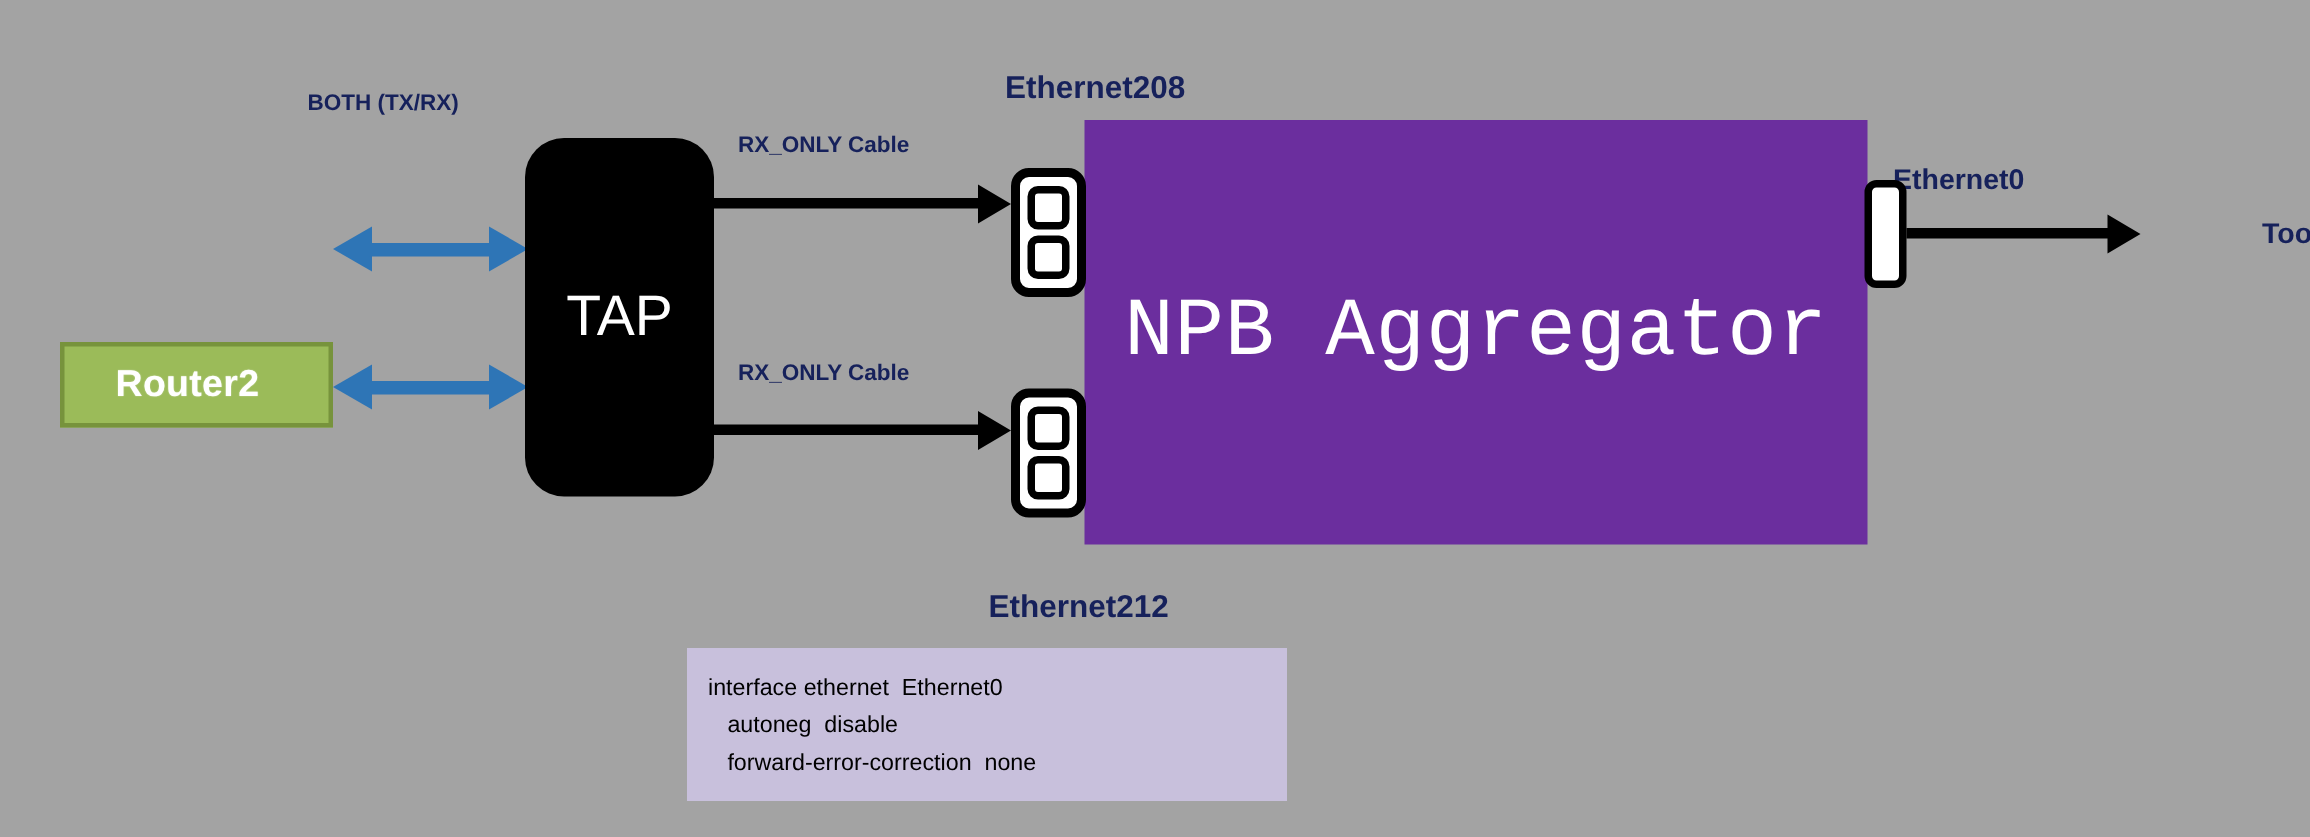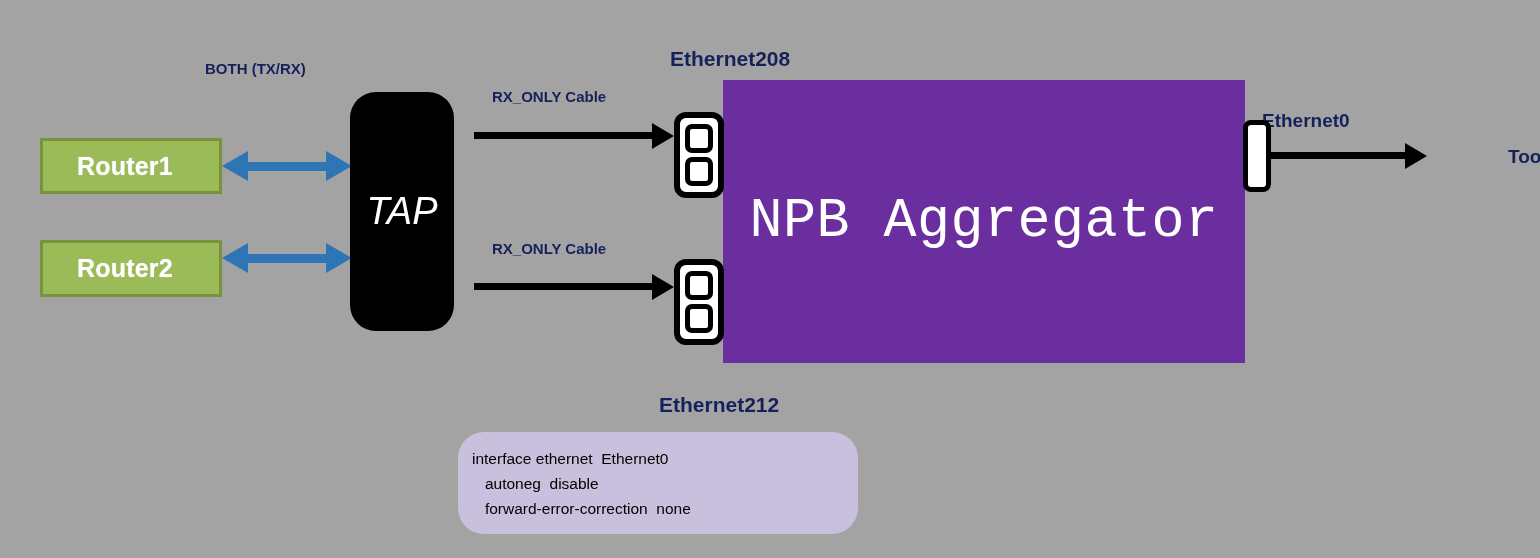--- a/index.html
+++ b/index.html
@@ -25,36 +25,35 @@
     display: flex;
     align-items: center;
     padding-left: 34px;
     color: #ffffff;
     font-weight: bold;
     font-size: 25px;
     letter-spacing: 0.2px;
     text-shadow: 0 0 1px rgba(255,255,255,0.6);
   }
   #router1 { left: 40px;  top: 138px; width: 182px; height: 56px; }
-  #router2 { left: 40px;  top: 228px; width: 182px; height: 57px; margin-top: 12px; }
+  #router2 { left: 40px;  top: 228px; width: 182px; height: 57px; }
 
   
   #tap {
     position: absolute;
     left: 350px; top: 92px;
-    width: 104px; height: 239px;
+    width: 126px; height: 239px;
     background: #000000;
     border-radius: 26px;
     display: flex;
     align-items: center;
     justify-content: center;
     color: #ffffff;
     font-size: 38px;
     font-weight: normal;
-    font-style: italic;
   }
 
   
   #npb {
     position: absolute;
     left: 723px; top: 80px;
     width: 522px; height: 283px;
     background: #6B2E9E;
     display: flex;
     align-items: center;
@@ -153,21 +152,20 @@
   #lbl-tool   { left: 1508px; top: 146px; text-align: right; }
 
   
   #config-box {
     position: absolute;
     left: 458px; top: 432px;
     width: 400px; height: 102px;
     background: #C8C0DC;
     padding: 14px 0 12px 14px;
     box-sizing: border-box;
-    border-radius: 26px;
   }
   #config-box pre {
     margin: 0;
     font-family: "Liberation Sans", sans-serif;
     font-size: 15.5px;
     line-height: 1.62;
     color: #000000;
     white-space: pre;
   }
 </style>
@@ -177,23 +175,20 @@
 <div id="canvas">
 
   <div class="label sm" id="lbl-both">BOTH (TX/RX)</div>
   <div class="label sm" id="lbl-rx1">RX_ONLY Cable</div>
   <div class="label sm" id="lbl-rx2">RX_ONLY Cable</div>
   <div class="label lg" id="lbl-e208">Ethernet208</div>
   <div class="label lg" id="lbl-e212">Ethernet212</div>
   <div class="label md" id="lbl-e0">Ethernet0</div>
   <div class="label md" id="lbl-tool">Tool</div>
 
-  <div class="router" id="router1">
-    <span>Router1</span>
-  </div>
   <div class="router" id="router2">
     <span>Router2</span>
   </div>
 
   <div class="blue-head-l" style="left:222px; top:151px;"></div>
   <div class="blue-shaft" style="left:246px; top:162px; width:82px;"></div>
   <div class="blue-head-r" style="left:326px; top:151px;"></div>
 
   <div class="blue-head-l" style="left:222px; top:243px;"></div>
   <div class="blue-shaft" style="left:246px; top:254px; width:82px;"></div>

